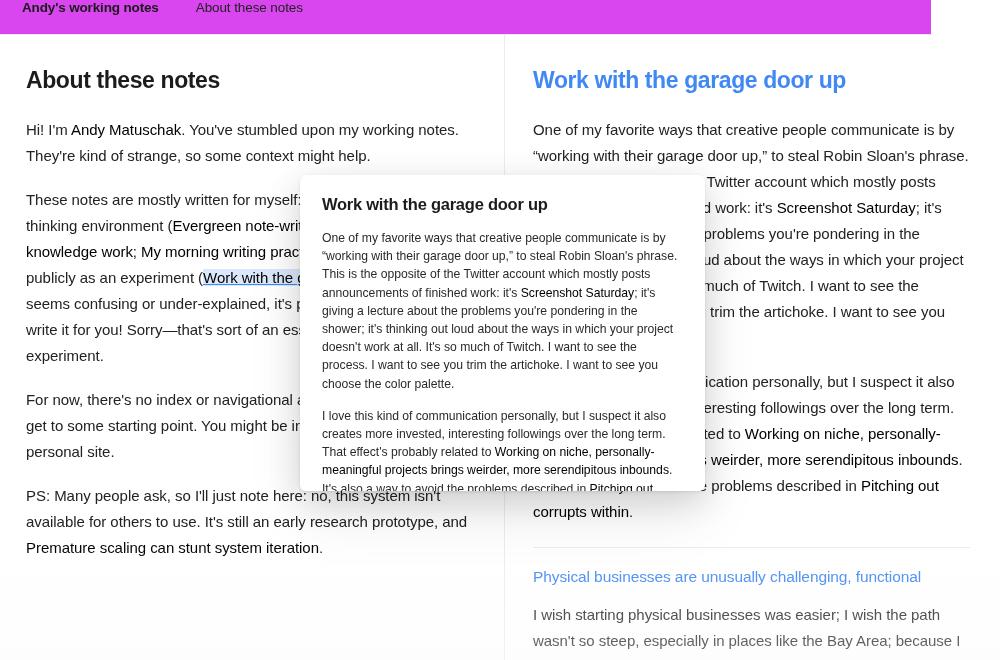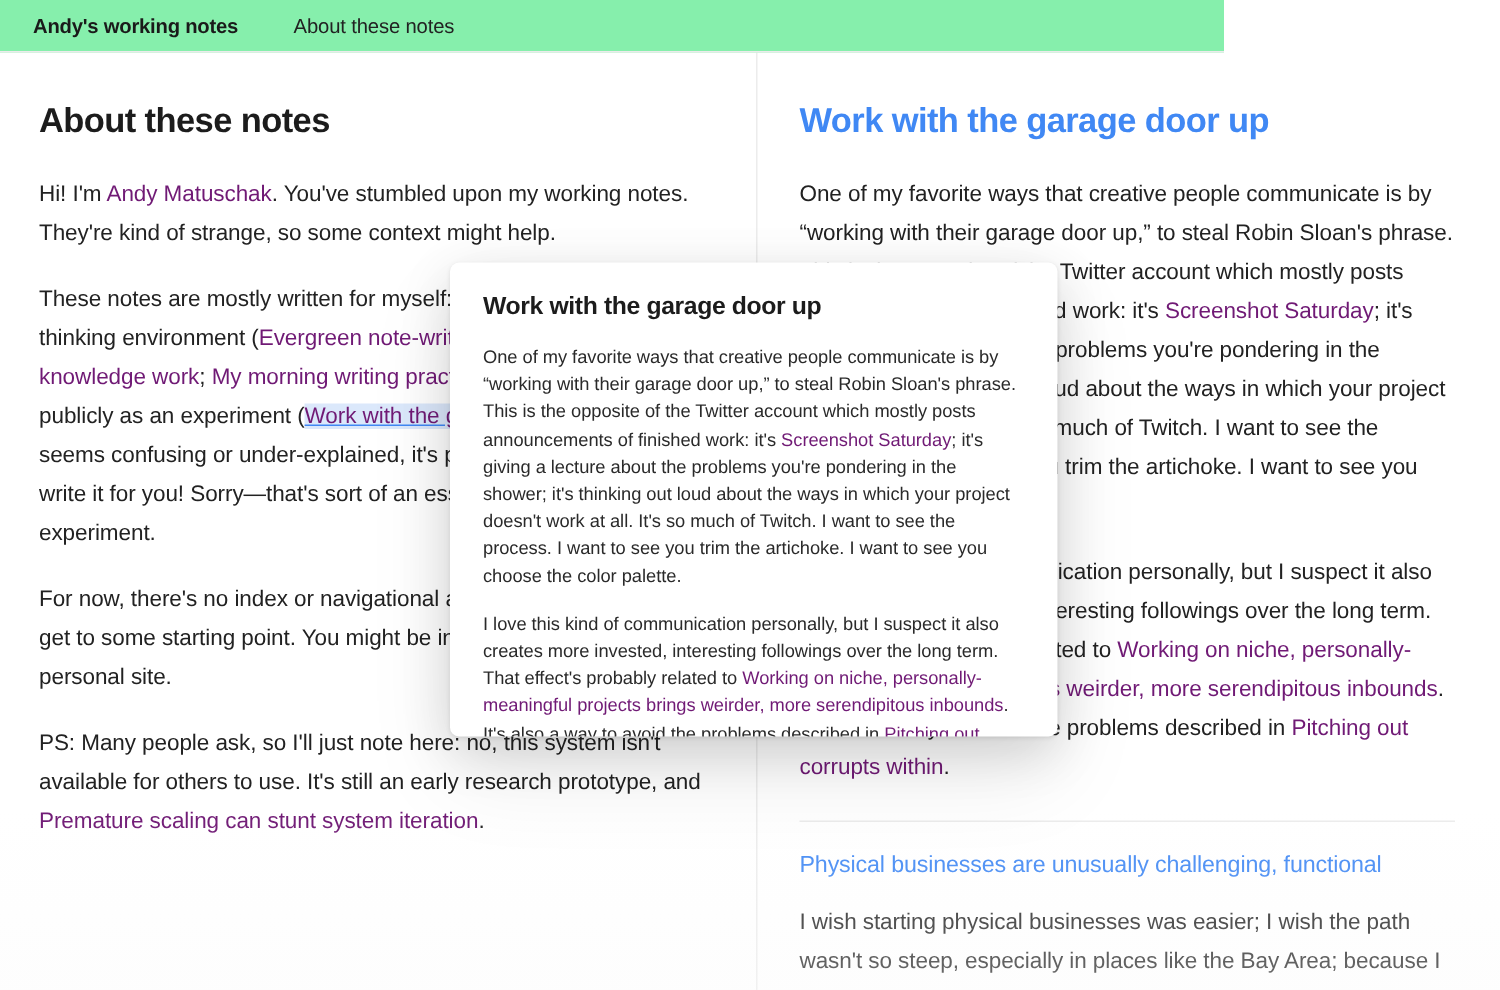--- a/index.html
+++ b/index.html
@@ -17,26 +17,26 @@
     width: 1000px;
     height: 660px;
     overflow: hidden;
     background: #fff;
   }
 
   
   #topnav {
     position: absolute;
     top: 0; left: 0;
-    width: 816px;
+    width: 931px;
     height: 35px;
-    background: #86efac;
+    background: #d946ef;
     border-bottom: 1px solid #ebebeb;
     display: flex;
-    align-items: center;
+    align-items: flex-start;
     padding-left: 22px;
     z-index: 40;
   }
   #topnav .brand {
     font-size: 13.5px;
     font-weight: bold;
     color: #1a1a1a;
     letter-spacing: -0.15px;
     white-space: nowrap;
   }
@@ -82,21 +82,21 @@
 
   p.body {
     font-size: 15px;
     line-height: 26px;
     color: #222222;
     margin: 0 0 18px 0;
     letter-spacing: -0.05px;
   }
 
   a.lnk {
-    color: #701a75;
+    color: #000000;
     text-decoration: none;
   }
   a.lnk.active {
     text-decoration: underline;
     background: #dbe8fb;
     text-decoration-color: #4088f4;
   }
 
   hr.rule {
     border: none;

